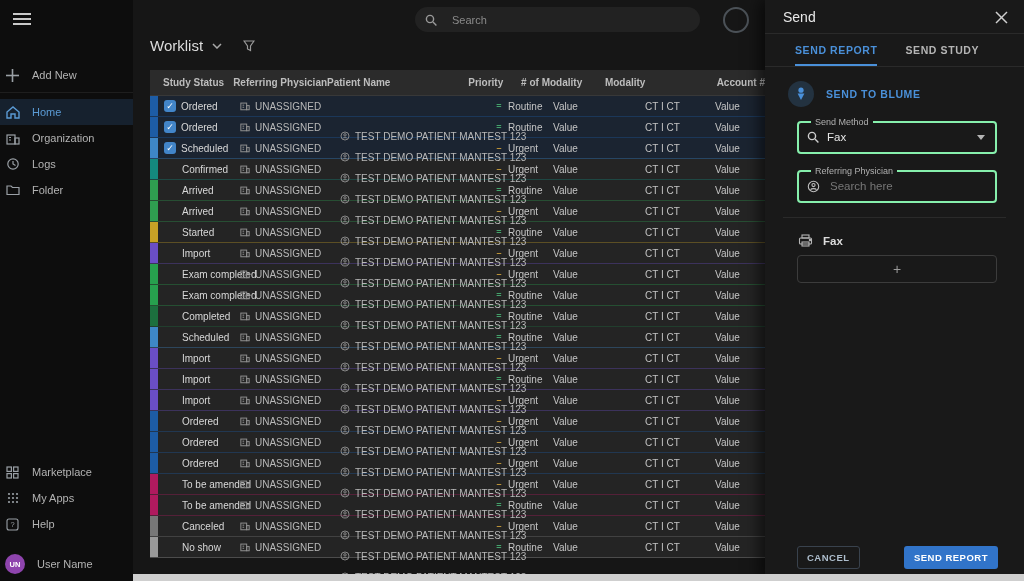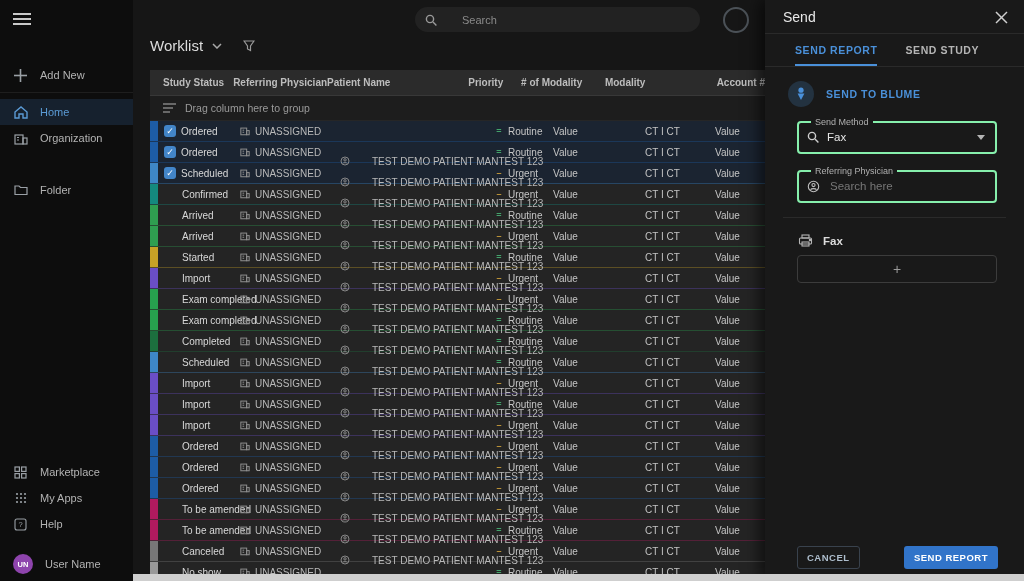--- a/index.html
+++ b/index.html
@@ -3,32 +3,32 @@
 <meta charset="utf-8">
 <style>
   html,body{margin:0;padding:0;background:#0c0c0c;width:1024px;height:581px;overflow:hidden;
     font-family:"Liberation Sans", sans-serif;}
   .app{position:relative;width:1024px;height:581px;background:#141414;overflow:hidden;}
 
   
   .sidebar{position:absolute;left:0;top:0;width:133px;height:581px;background:#0d0d0d;z-index:2;}
   .burger{position:absolute;left:13px;top:12px;width:18px;height:14px;cursor:pointer;color:#c9c9c9;}
   .side-item{position:absolute;left:0;width:133px;height:26px;display:flex;align-items:center;gap:12px;
-    padding-left:13px;box-sizing:border-box;color:#b3b3b3;font-size:11px;cursor:pointer;}
+    padding-left:5px;box-sizing:border-box;color:#b3b3b3;font-size:11px;cursor:pointer;}
   .side-item .ic{width:15px;height:15px;display:flex;align-items:center;justify-content:center;color:#9aa0a6;}
   .side-item.active{background:#16212e;color:#5b9bd5;}
   .side-item.active .ic{color:#5b9bd5;}
   .side-divider{position:absolute;left:0;width:133px;height:1px;background:#1e1e1e;}
   .avatar{width:20px;height:20px;border-radius:50%;display:flex;align-items:center;justify-content:center;
     font-size:7.5px;font-weight:bold;color:#fff;}
 
   
   .main{position:absolute;left:133px;top:0;width:632px;height:581px;background:#161616;}
   .search-pill{position:absolute;left:282px;top:7px;width:285px;height:25px;border-radius:13px;
-    background:#222;display:flex;align-items:center;padding:0 10px;box-sizing:border-box;gap:23px;}
+    background:#222;display:flex;align-items:center;padding:0 10px;box-sizing:border-box;gap:13px;}
   .search-pill input{background:transparent;border:none;outline:none;color:#cfcfcf;font-size:11px;width:100%;
     font-family:"Liberation Sans", sans-serif;}
   .search-pill input::placeholder{color:#8a8a8a;}
   .avatar-ring{position:absolute;left:590px;top:7px;width:22px;height:22px;border-radius:50%;
     border:2px solid #4b5157;cursor:pointer;}
   .wl-head{position:absolute;left:17px;top:37px;display:flex;align-items:center;gap:9px;color:#dcdcdc;}
   .wl-title{font-size:15px;}
   .wl-chev{color:#a8a8a8;display:flex;cursor:pointer;}
   .wl-filter{color:#9a9a9a;display:flex;margin-left:12px;cursor:pointer;}
 
@@ -37,21 +37,21 @@
   .thead{display:flex;height:25px;background:#2b2b2b;align-items:center;border-bottom:1px solid #383838;}
   .th{font-size:10px;font-weight:bold;color:#bdbdbd;white-space:nowrap;box-sizing:border-box;}
   .dragrow{display:flex;align-items:center;height:24px;background:#1d1d1d;gap:9px;padding-left:13px;
     color:#9a9a9a;font-size:10.5px;border-bottom:1px solid #262626;}
   .row{display:flex;height:20px;background:#242424;align-items:stretch;border-bottom:1px solid #333;}
   .row.sel{background:#1b2431;}
   .strip{width:8px;flex:none;}
   .cell{display:flex;align-items:center;font-size:10px;color:#c4c4c4;white-space:nowrap;box-sizing:border-box;}
   .c-status{width:82px;padding-left:6px;gap:5px;color:#d8d8d8;}
   .c-ref{width:100px;gap:5px;color:#b9b9b9;}
-  .c-pat{width:155px;gap:22px;color:#b9b9b9;margin-top:40px;}
+  .c-pat{width:155px;gap:5px;color:#b9b9b9;margin-top:40px;}
   .c-pri{width:58px;gap:5px;}
   .c-inst{width:92px;}
   .c-mod{width:70px;}
   .c-acct{flex:1;}
   .cb{width:12px;height:12px;border-radius:3px;background:#4285c9;color:#fff;font-size:9px;line-height:12px;
     text-align:center;flex:none;cursor:pointer;}
   .cb-spacer{width:13px;flex:none;}
   .mini-ic{display:flex;color:#8f8f8f;flex:none;}
   .pri-ic{font-size:9px;font-weight:bold;width:8px;text-align:center;flex:none;}
 
@@ -144,20 +144,29 @@
       <span class="ic">
         <svg width="14" height="13" viewBox="0 0 14 13" fill="none" stroke="currentColor" stroke-width="1.2">
             <rect x="1" y="3" width="8" height="9"></rect>
             <rect x="9" y="6" width="4" height="6"></rect>
             <line x1="3" y1="5.5" x2="5" y2="5.5"></line>
             <line x1="3" y1="8" x2="5" y2="8"></line>
           </svg>
       </span>
       <span>Organization</span>
     </div>
+    <div class="side-item" style="top:151px;">
+      <span class="ic">
+        <svg width="14" height="14" viewBox="0 0 14 14" fill="none" stroke="currentColor" stroke-width="1.2">
+            <circle cx="7" cy="7" r="5.2"></circle>
+            <polyline points="7,4 7,7 9.5,8.5"></polyline>
+          </svg>
+      </span>
+      <span>Logs</span>
+    </div>
     <div class="side-item" style="top:177px;">
       <span class="ic">
         <svg width="14" height="12" viewBox="0 0 14 12" fill="none" stroke="currentColor" stroke-width="1.2">
             <path d="M1 2 H5 L6.5 3.5 H13 V10.5 H1 Z"></path>
           </svg>
       </span>
       <span>Folder</span>
     </div>
 
     <div class="side-item" style="top:459px;">
@@ -238,30 +247,20 @@
       <div class="thead">
         <div class="th h-status">Study Status</div>
         <div class="th h-ref">Referring Physician</div>
         <div class="th h-pat">Patient Name</div>
         <div class="th h-pri">Priority</div>
         <div class="th h-inst"># of Modality</div>
         <div class="th h-mod">Modality</div>
         <div class="th h-acct">Account #</div>
       </div>
 
-      <div class="dragrow">
-        <span style="display:flex;color:#8a8a8a;">
-          <svg width="13" height="10" viewBox="0 0 13 10" stroke="currentColor" stroke-width="1.4">
-              <line x1="0" y1="1" x2="13" y2="1"></line>
-              <line x1="0" y1="5" x2="10" y2="5"></line>
-              <line x1="0" y1="9" x2="7" y2="9"></line>
-            </svg>
-        </span>
-        <span>Drag column here to group</span>
-      </div>
 
       <div id="rows">
           <div class="row sel" style="border-bottom-color: rgba(29, 92, 165, 0.35);">
     <div class="strip" style="background: rgb(29, 92, 165);"></div>
     <div class="cell c-status">
       <span class="cb">✓</span>
 
       <span>Ordered</span>
     </div>
     <div class="cell c-ref">

